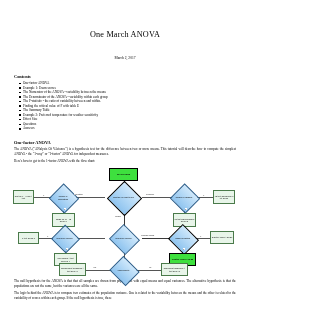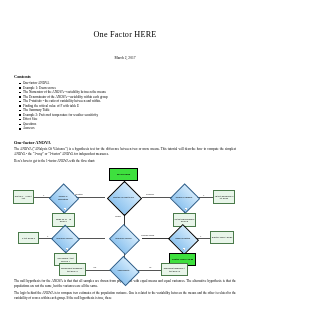--- a/index.html
+++ b/index.html
@@ -144,21 +144,21 @@
     background: #ffffff;
     padding: 0 0.3px;
     white-space: nowrap;
   }
 </style>
 </head>
 <body>
 
 <div class="page">
 
-  <div class="doc-title">One Factor HERE</div>
+  <div class="doc-title">One March ANOVA</div>
   <div class="doc-date">March 2, 2017</div>
 
   <div class="section-head">Contents</div>
   <ul class="toc-list">
     <li>One-factor ANOVA</li>
     <li>Example 1: Exam scores</li>
     <li>The Numerator of the ANOVA - variability between the means</li>
     <li>The Denominator of the ANOVA - variability within each group</li>
     <li>The F-statistic - the ratio of variability between and within.</li>
     <li>Finding the critical value of F with table E</li>

